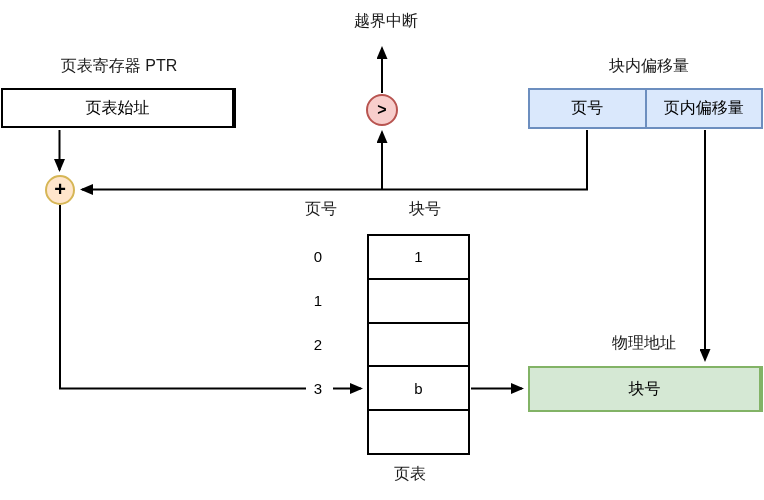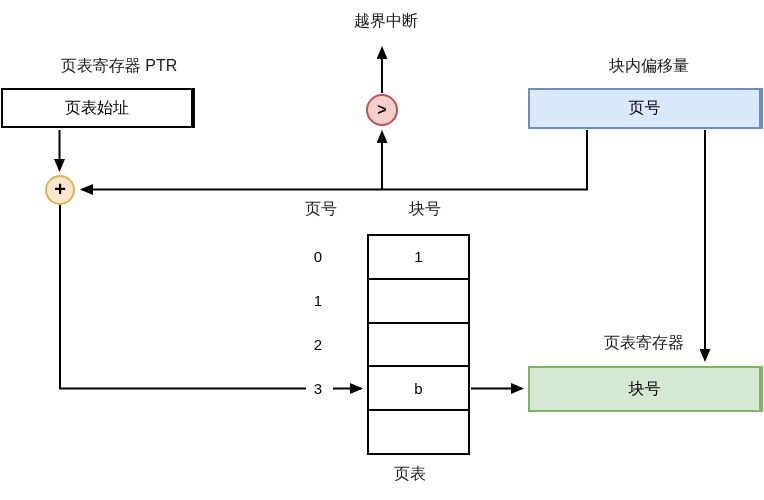--- a/index.html
+++ b/index.html
@@ -86,27 +86,28 @@
     <path d="M333 388.5 H 361" fill="none" stroke="#000" stroke-width="2" marker-end="url(#arrow)"></path>
 
     <path d="M471 388.5 H 522" fill="none" stroke="#000" stroke-width="2" marker-end="url(#arrow)"></path>
 
     <path d="M705 130 V 360" fill="none" stroke="#000" stroke-width="2" marker-end="url(#arrow)"></path>
   </svg>
 
   <div class="lbl" style="left:386px;top:21px;">越界中断</div>
 
   <div class="lbl" style="left:107px;top:66px;margin-left:12px;">页表寄存器 PTR</div>
-  <div class="regbox" style="left:1px;top:88px;width:194px;height:40px;">
+  <div class="regbox" style="left:1px;top:88px;width:235px;height:40px;">
     <div class="cell first">页表始址</div>
   </div>
 
   <div class="lbl" style="left:649px;top:66px;">块内偏移量</div>
   <div class="regbox blue" style="left:528px;top:88px;width:235px;height:41px;">
     <div class="cell first">页号</div>
+    <div class="cell">页内偏移量</div>
   </div>
 
   <div class="node adder">
     <span>+</span>
   </div>
   <div class="node comparator">
     <span>&gt;</span>
   </div>
 
   <div class="lbl" style="left:321px;top:209px;">页号</div>
@@ -123,18 +124,18 @@
   <div class="ptable">
     <div class="trow">1</div>
     <div class="trow"></div>
     <div class="trow"></div>
     <div class="trow">b</div>
     <div class="trow"></div>
   </div>
 
   <div class="lbl" style="left:364px;top:474px;margin-left:46px;">页表</div>
 
-  <div class="lbl" style="left:644px;top:343px;">页表寄存器</div>
+  <div class="lbl" style="left:644px;top:343px;">物理地址</div>
   <div class="regbox green" style="left:528px;top:366px;width:235px;height:46px;">
     <div class="cell first">块号</div>
   </div>
 
 </div>
 
 </body></html>

